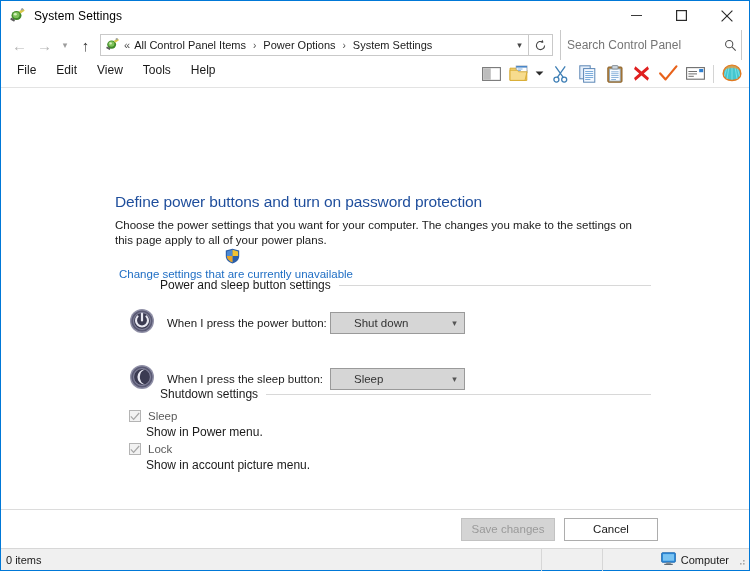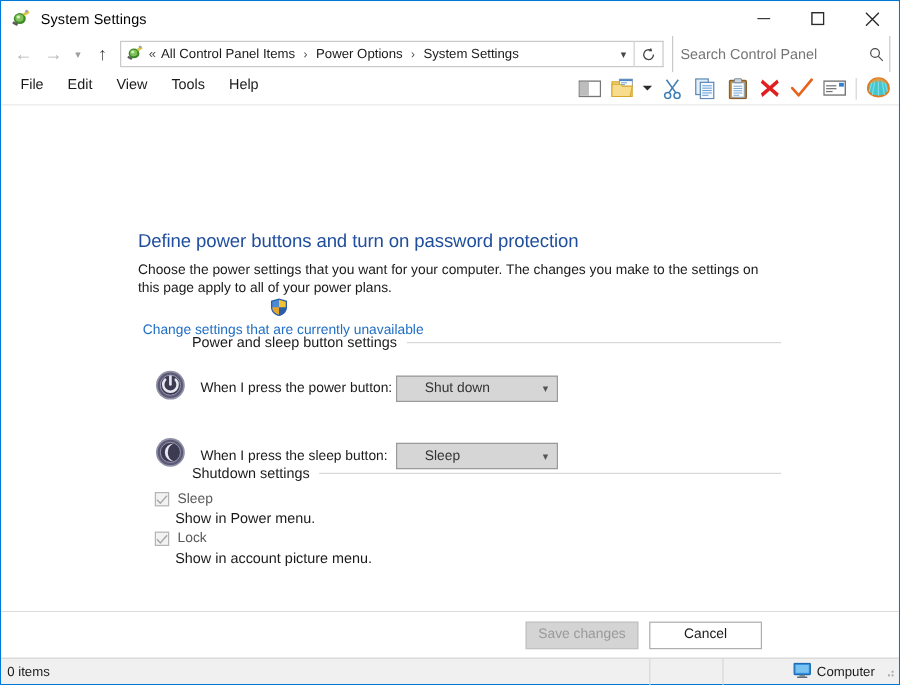--- a/index.html
+++ b/index.html
@@ -183,21 +183,21 @@
   }
   #sub-sleep { top: 337px; }
   #sub-lock  { top: 370px; }
 
   
   .footer {
     flex: 0 0 39px; height: 39px;
     border-top: 1px solid #dcdcdc;
     background: #ffffff;
     display: flex; align-items: center; justify-content: flex-end;
-    padding-right: 114px;
+    padding-right: 91px;
   }
   .btn {
     height: 23px; min-width: 94px;
     font-size: 11.5px;
     display: flex; align-items: center; justify-content: center;
     border: 1px solid #adadad; background: #ffffff; color: #1a1a1a;
     margin-left: 9px; cursor: default;
   }
   .btn.disabled { background: #d4d4d4; border-color: #c2c2c2; color: #9a9a9a; }
 

